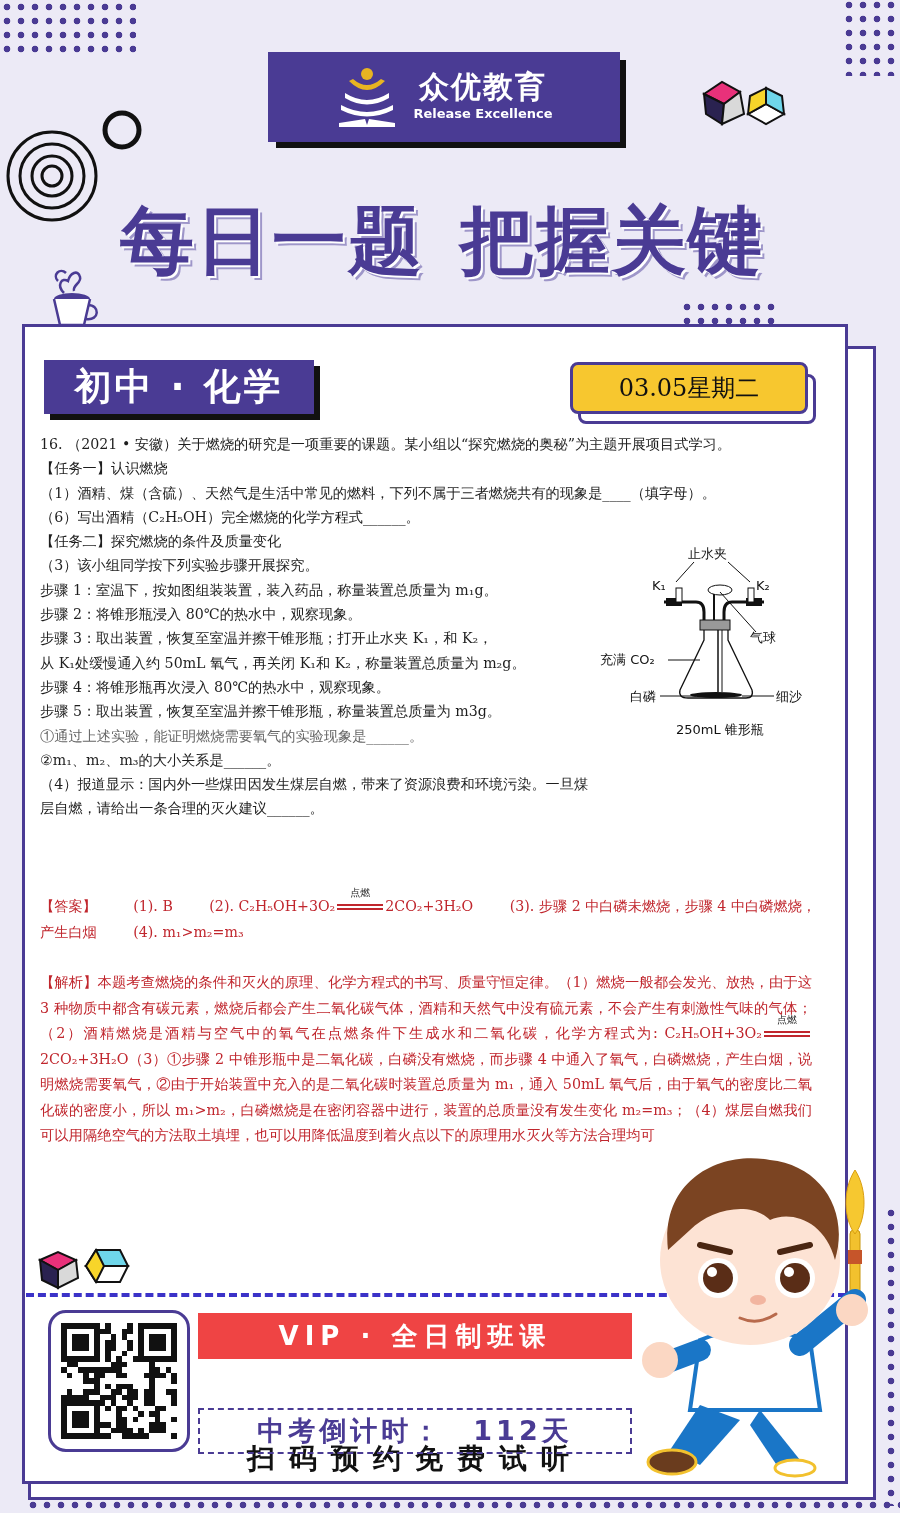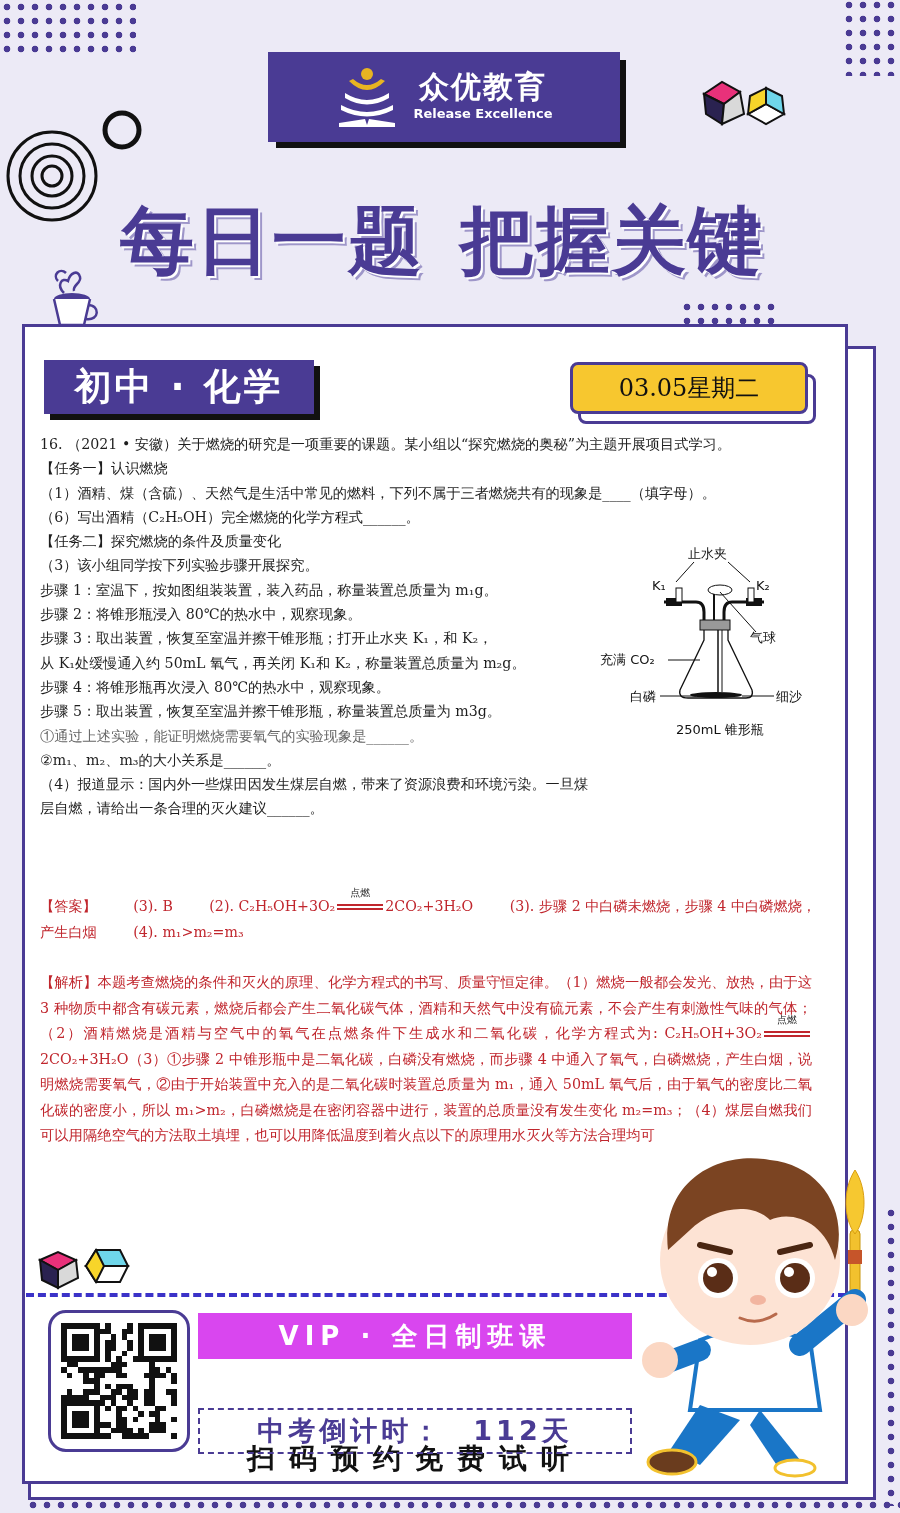--- a/index.html
+++ b/index.html
@@ -107,21 +107,21 @@
   .dash-line { left: 26px; top: 1293px; width: 820px; height: 0; border-top: 4px dashed #3b32c8; }
   .qr-box {
     left: 48px; top: 1310px; width: 142px; height: 142px; border-radius: 18px;
     background: #fff; border: 3px solid #4a3b94; padding: 10px;
   }
   .qr-grid { width: 100%; height: 100%; display: grid; grid-template-columns: repeat(21, 1fr); grid-template-rows: repeat(21, 1fr); }
   .qr-grid i { display: block; }
   .qr-grid i.b { background: #111; }
 
   .vip-bar {
-    left: 198px; top: 1313px; width: 434px; height: 46px; background: #d946ef; color: #fff;
+    left: 198px; top: 1313px; width: 434px; height: 46px; background: #ef4444; color: #fff;
     display: flex; align-items: center; justify-content: center;
     font-family: "DejaVu Sans", "Liberation Sans", sans-serif; font-weight: bold; font-size: 26px; letter-spacing: 6px;
   }
   .scan-line {
     left: 198px; top: 1436px; width: 434px; height: 46px; display: flex; align-items: center; justify-content: center;
     font-family: "DejaVu Sans", "Liberation Sans", sans-serif; font-weight: bold; font-size: 28px; letter-spacing: 14px; color: #111;
   }
   .countdown {
     left: 198px; top: 1408px; width: 434px; height: 46px; border: 2px dashed #4a3b94;
     display: flex; align-items: center; justify-content: center; gap: 30px;
@@ -241,21 +241,21 @@
   <line x1="72" y1="120" x2="104" y2="120" stroke="#111" stroke-width="1"></line>
   <text x="34" y="161">白磷</text>
   <line x1="64" y1="156" x2="100" y2="156" stroke="#111" stroke-width="1"></line>
   <text x="180" y="161">细沙</text>
   <line x1="146" y1="156" x2="178" y2="156" stroke="#111" stroke-width="1"></line>
   <text x="80" y="194">250mL 锥形瓶</text>
 </svg>
 
 <div class="abs answer">
   <span>【答案】</span>
-  <span class="sp">(3). B</span>
+  <span class="sp">(1). B</span>
   <span class="sp">(2). C₂H₅OH+3O₂</span><span class="eq-arrow"><span class="cond">点燃</span></span><span>2CO₂+3H₂O</span>
   <span class="sp">(3). 步骤 2 中白磷未燃烧，步骤 4 中白磷燃烧，产生白烟</span>
   <span class="sp">(4). m₁&gt;m₂=m₃</span>
 </div>
 
 <div class="abs analysis">
   <span>【解析】</span><span>本题考查燃烧的条件和灭火的原理、化学方程式的书写、质量守恒定律。（1）燃烧一般都会发光、放热，由于这 3 种物质中都含有碳元素，燃烧后都会产生二氧化碳气体，酒精和天然气中没有硫元素，不会产生有刺激性气味的气体；（2）酒精燃烧是酒精与空气中的氧气在点燃条件下生成水和二氧化碳，化学方程式为: C₂H₅OH+3O₂</span><span class="eq-arrow"><span class="cond">点燃</span></span><span>2CO₂+3H₂O（3）①步骤 2 中锥形瓶中是二氧化碳，白磷没有燃烧，而步骤 4 中通入了氧气，白磷燃烧，产生白烟，说明燃烧需要氧气，②由于开始装置中充入的是二氧化碳时装置总质量为 m₁，通入 50mL 氧气后，由于氧气的密度比二氧化碳的密度小，所以 m₁&gt;m₂，白磷燃烧是在密闭容器中进行，装置的总质量没有发生变化 m₂=m₃；（4）煤层自燃我们可以用隔绝空气的方法取土填埋，也可以用降低温度到着火点以下的原理用水灭火等方法合理均可</span>
 </div>
 
 <svg class="abs" style="left:36px;top:1244px;" width="96" height="50" viewBox="0 0 96 50">

